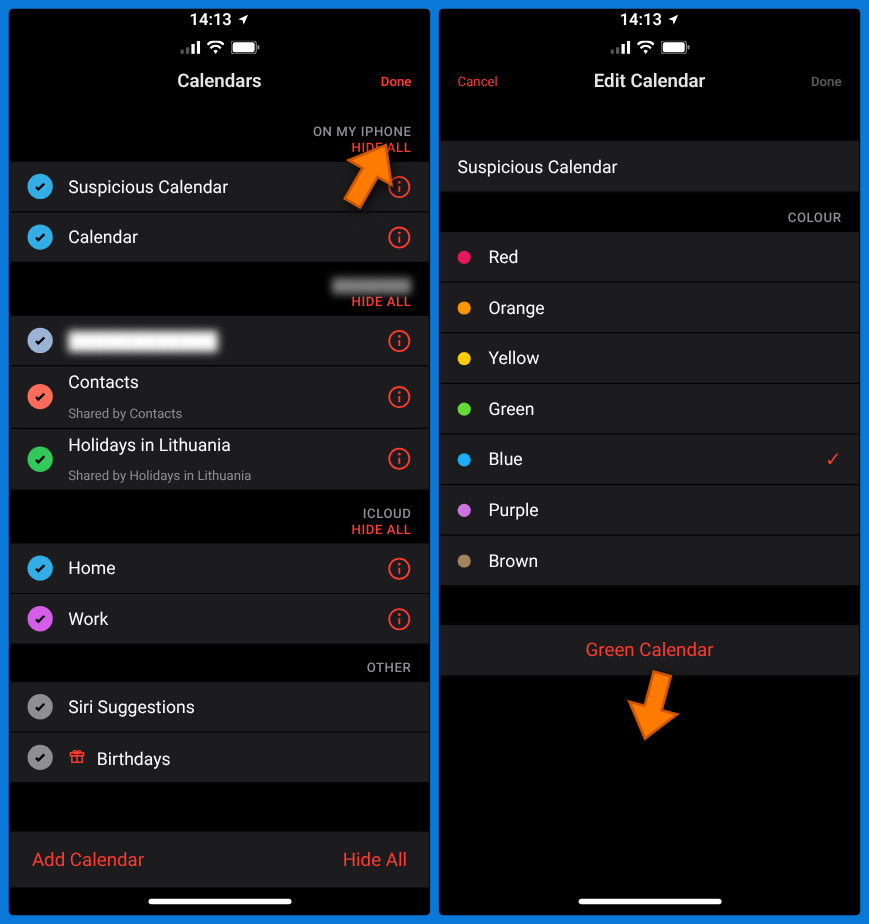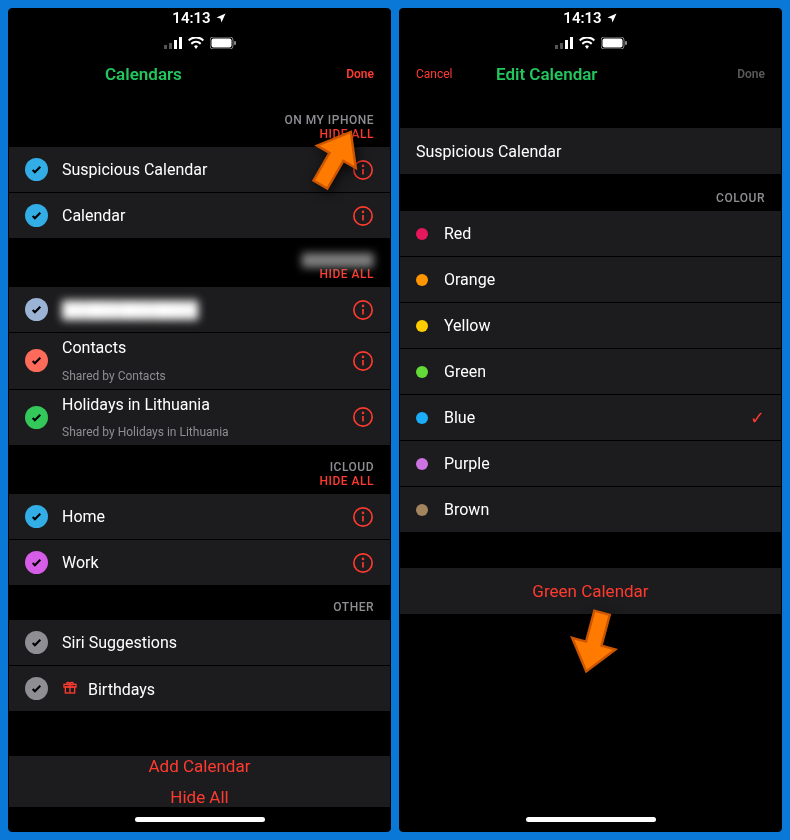--- a/index.html
+++ b/index.html
@@ -32,21 +32,21 @@
     height:50px;
     background:#000;
     display:flex;
     align-items:center;
     justify-content:space-between;
     padding:0 16px;
   }
   .navbar .left, .navbar .right { width:80px; font-size:12px;}
   .navbar .left { text-align:left;}
   .navbar .right { text-align:right; font-weight:600;}
-  .navbar .title { flex:1; text-align:left; color:#22c55e; font-size:17px; font-weight:600;}
+  .navbar .title { flex:1; text-align:center; color:#e5e5e5; font-size:17px; font-weight:600;}
   .accent { color:#ff3b30; }
   .disabled { color:#5a5a5a; }
   .content { flex:1; background:#000; overflow-y:hidden; position:relative;}
   .section-header {
     padding:14px 16px 6px 16px;
     display:flex; justify-content:space-between; align-items:flex-end;
     color:#8e8e93; font-size:12px; letter-spacing:0.5px; font-weight:500;
     background:#000;
     flex-direction:column;
   }
@@ -71,21 +71,20 @@
   .row .label { color:#fff; font-size:16px; line-height:1.1;}
   .row .sublabel { color:#8e8e93; font-size:12px; margin-top:12px;}
   .info-icon { width:22px; height:22px; flex-shrink:0; display:flex; align-items:center; justify-content:center;}
   .info-icon svg { width:22px; height:22px; }
   .footer-bar {
     background:#1c1c1e;
     height:52px;
     display:flex; align-items:center; justify-content:space-between;
     padding:0 20px;
     border-top:1px solid #000;
-    flex-direction:column;
   }
   .footer-bar span { color:#ff3b30; font-size:17px;}
   .home-indicator {
     background:#000; height:24px; display:flex; align-items:center; justify-content:center;
   }
   .home-indicator .bar { width:130px; height:5px; background:#fff; border-radius:3px;}
   
   .textfield-row {
     background:#1c1c1e;
     height:48px; display:flex; align-items:center; padding:0 16px;

